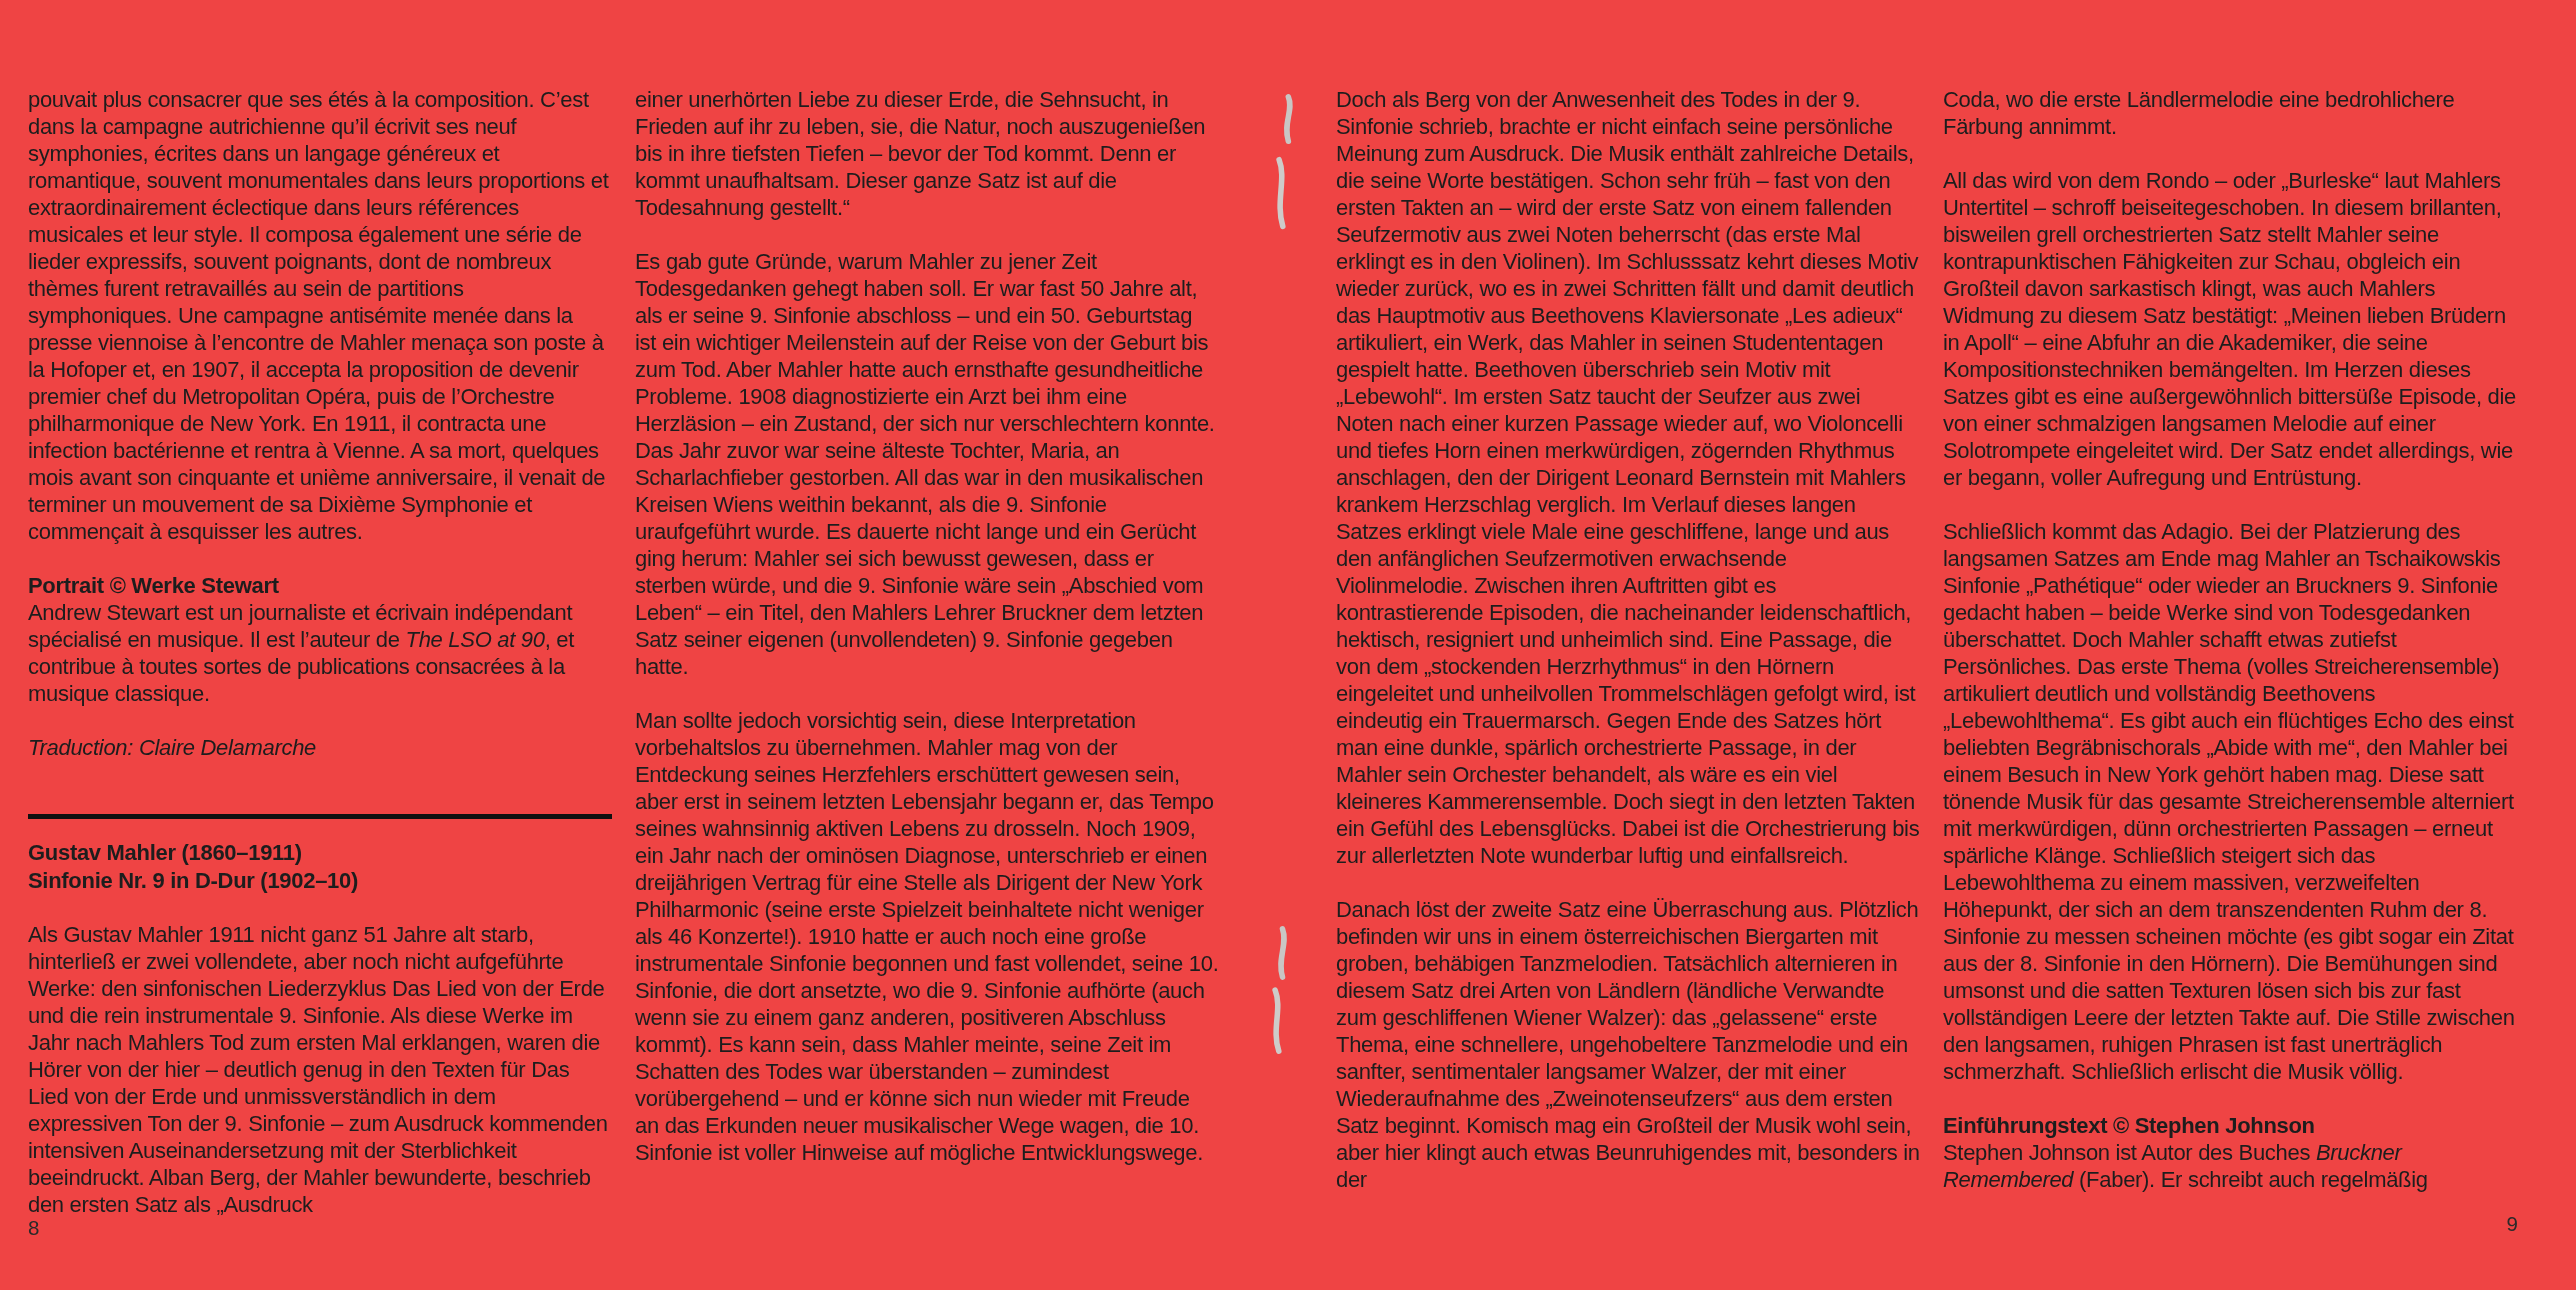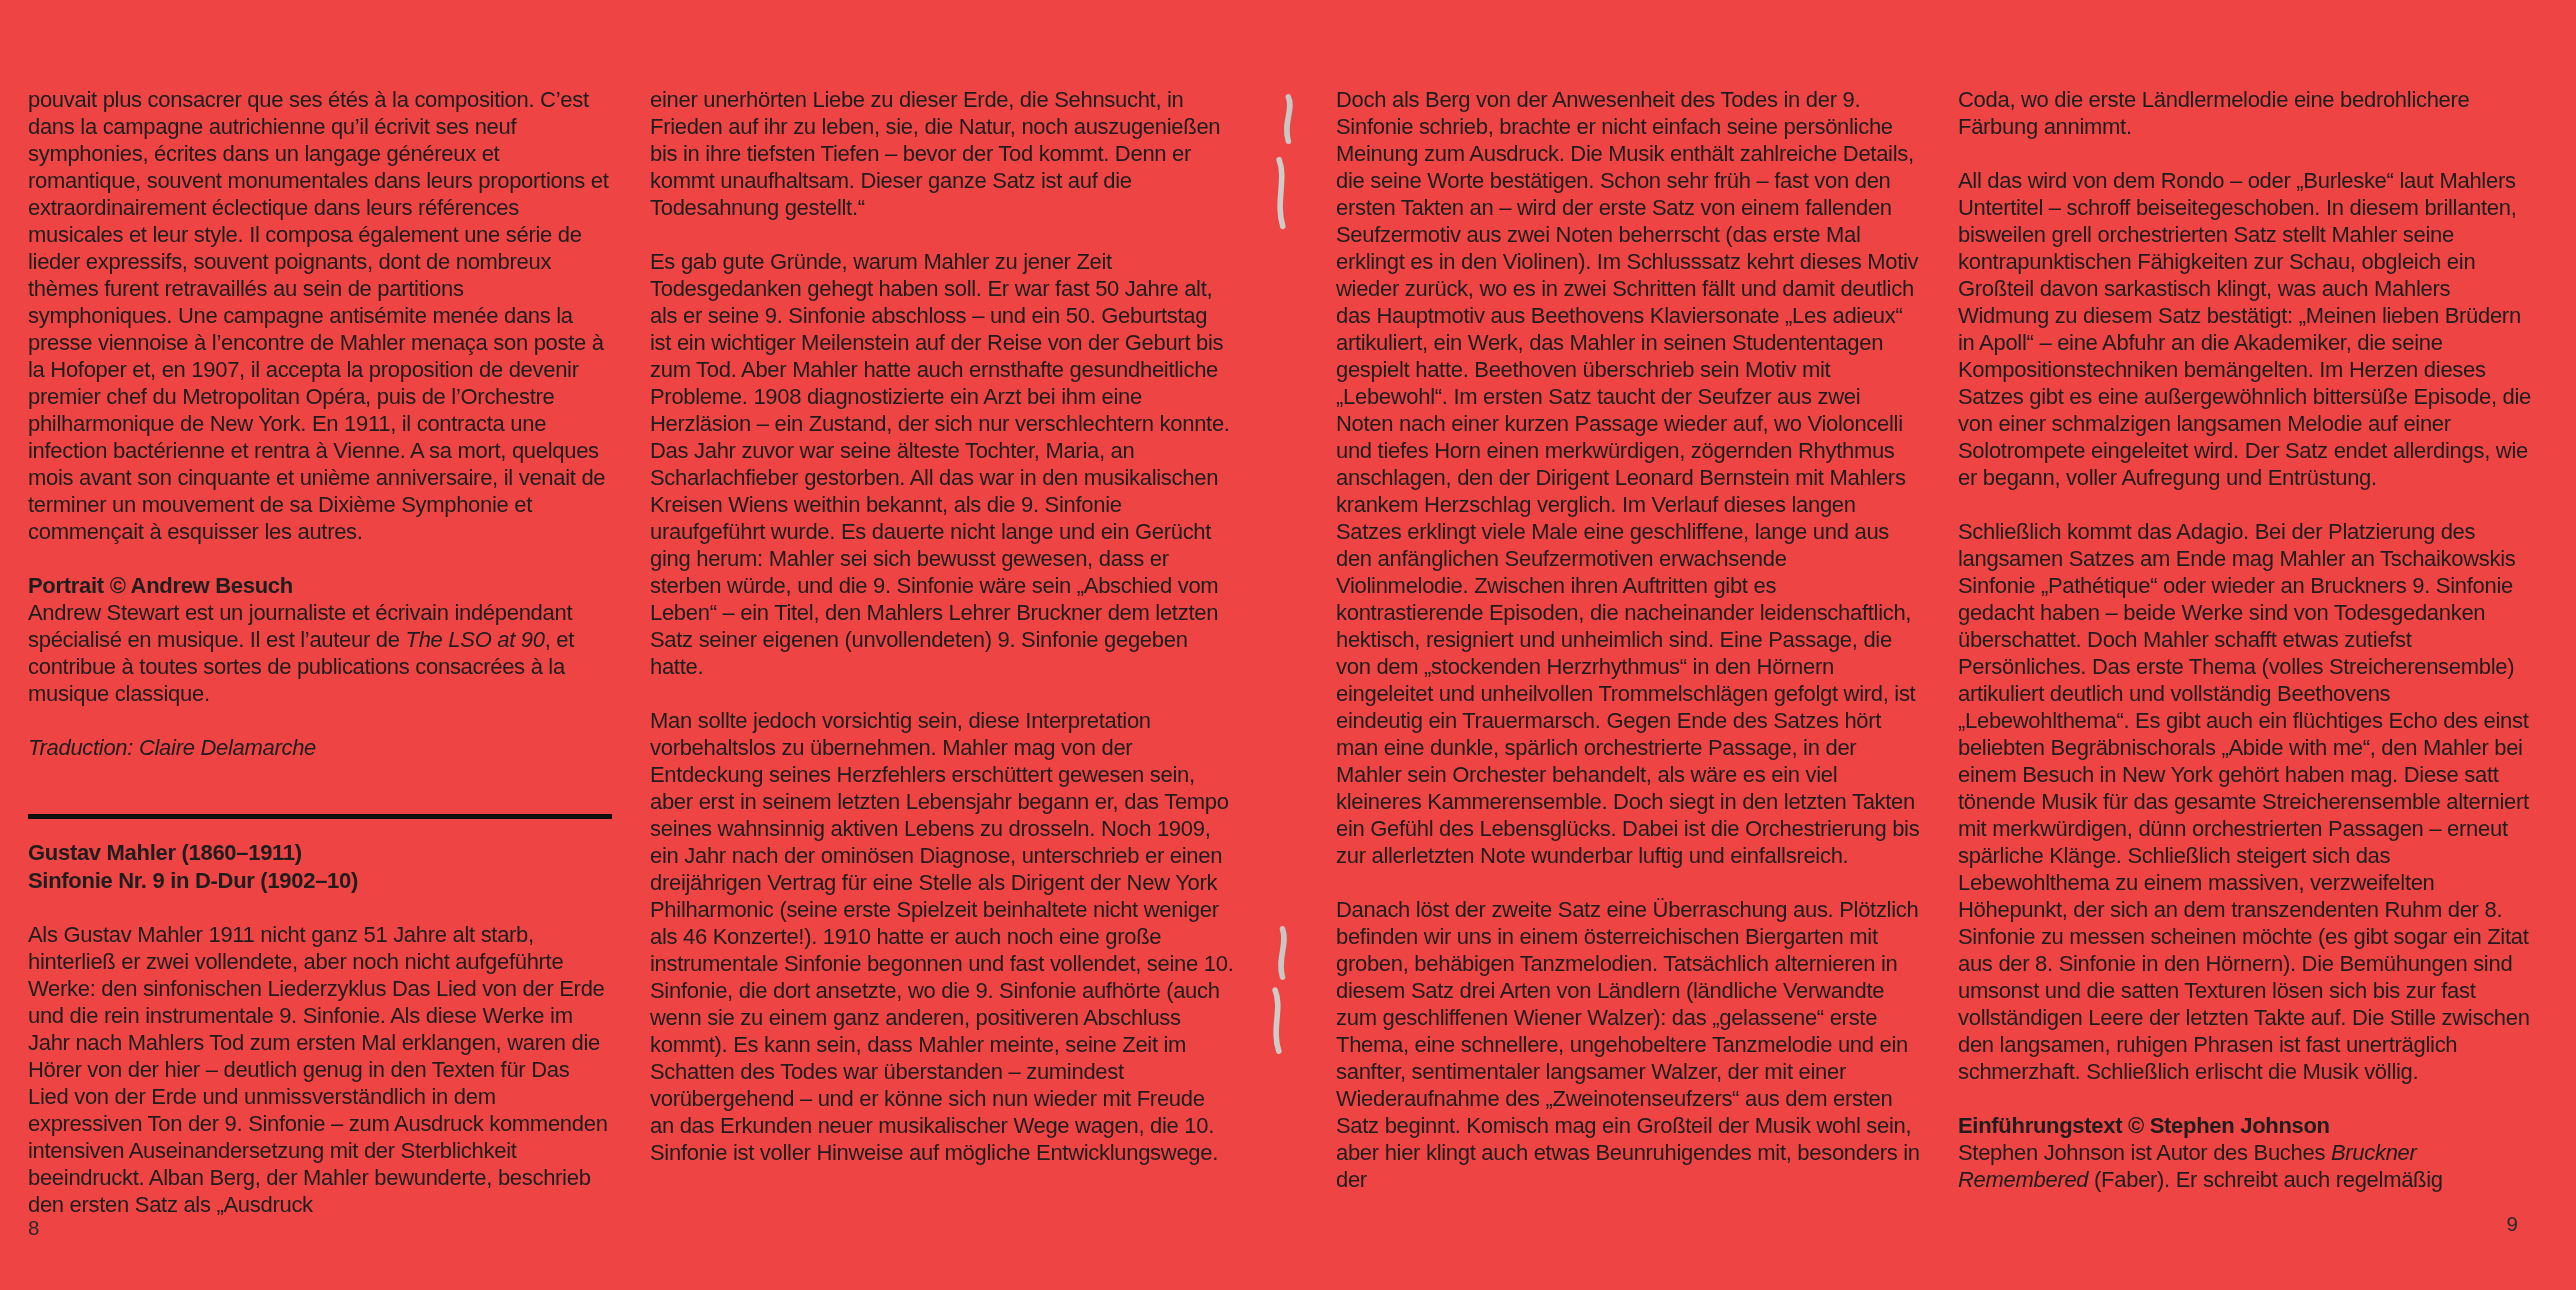--- a/index.html
+++ b/index.html
@@ -15,21 +15,21 @@
   .page { position: absolute; top: 0; height: 100%; display: flex; box-sizing: border-box; }
   .page-left  { left: 0;      width: 1288px; padding: 86px 0 0 28px; }
   .page-right { left: 1288px; width: 1288px; padding: 86px 0 0 48px; }
   .col {
     width: 584px;
     font-size: 22px;
     line-height: 27px;
     letter-spacing: -0.3px;
     text-align: left;
   }
-  .col + .col { margin-left: 38px; }
+  .col + .col { margin-left: 23px; }
   .col p { margin: 0 0 27px 0; }
   .col p.tight { margin-bottom: 0; }
   .bold-heading { font-weight: bold; margin: 0; }
   .italic { font-style: italic; }
   .translation-line { font-style: italic; margin: 0; }
   .rule {
     height: 4.6px;
     background: #101010;
     margin: 53px 0 20.5px 0;
   }
@@ -48,21 +48,21 @@
 </head>
 <body>
 
 <div class="spread">
 
   <div class="page page-left">
 
     <div class="col">
       <p>pouvait plus consacrer que ses étés à la composition. C’est dans la campagne autrichienne qu’il écrivit ses neuf symphonies, écrites dans un langage généreux et romantique, souvent monumentales dans leurs proportions et extraordinairement éclectique dans leurs références musicales et leur style. Il composa également une série de lieder expressifs, souvent poignants, dont de nombreux thèmes furent retravaillés au sein de partitions symphoniques. Une campagne antisémite menée dans la presse viennoise à l’encontre de Mahler menaça son poste à la Hofoper et, en 1907, il accepta la proposition de devenir premier chef du Metropolitan Opéra, puis de l’Orchestre philharmonique de New York. En 1911, il contracta une infection bactérienne et rentra à Vienne. A sa mort, quelques mois avant son cinquante et unième anniversaire, il venait de terminer un mouvement de sa Dixième Symphonie et commençait à esquisser les autres.</p>
 
-      <div class="bold-heading">Portrait © Andrew Besuch</div>
+      <div class="bold-heading">Portrait © Werke Stewart</div>
       <p><span>Andrew Stewart est un journaliste et écrivain indépendant spécialisé en musique. Il est l’auteur de </span><span class="italic">The LSO at 90</span><span>, et contribue à toutes sortes de publications consacrées à la musique classique.</span></p>
 
       <p class="translation-line">Traduction: Claire Delamarche</p>
 
       <div class="rule"></div>
 
       <div class="work-title">
         <div>Gustav Mahler (1860–1911)</div>
         <div>Sinfonie Nr. 9 in D-Dur (1902–10)</div>
       </div>

